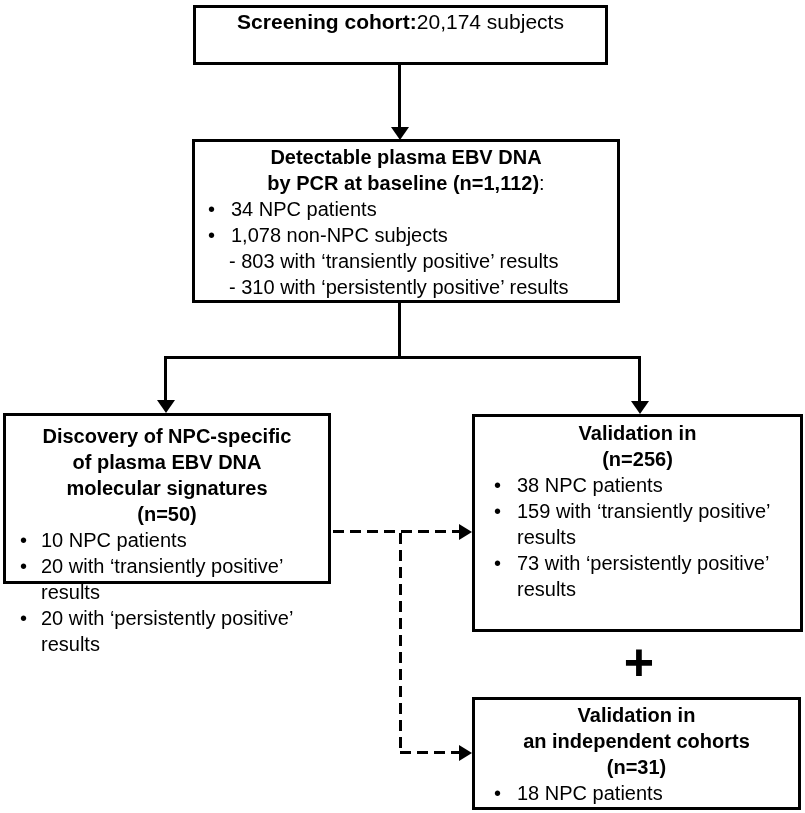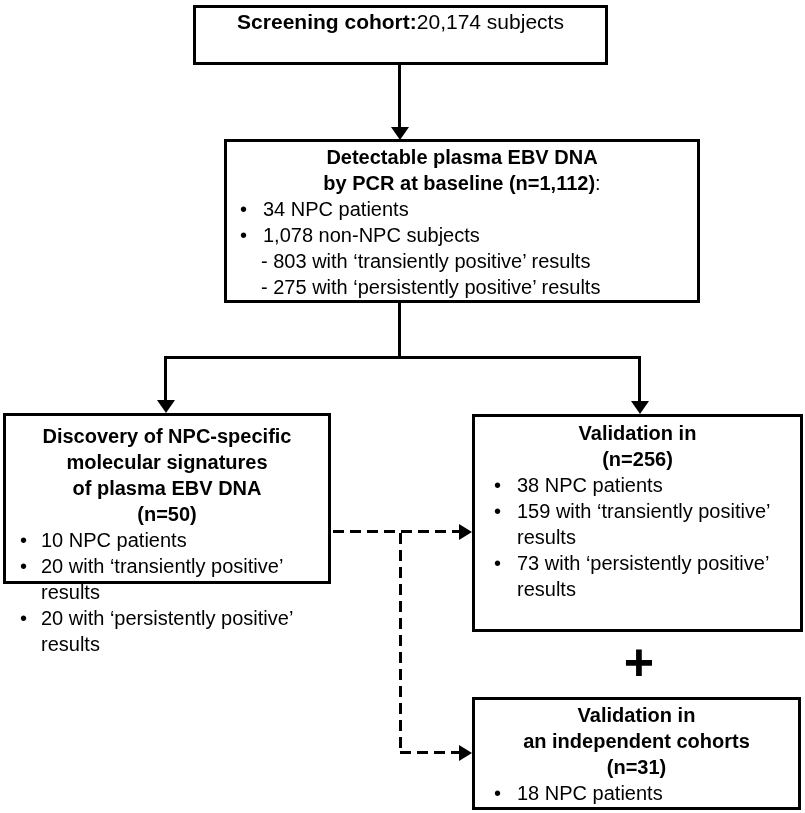--- a/index.html
+++ b/index.html
@@ -24,21 +24,21 @@
   .center-line { text-align: center; }
 
   
   .box-screening {
     left: 193px; top: 5px; width: 415px; height: 60px;
     display: flex; justify-content: center;
     font-size: 21px; line-height: 28px;
   }
 
   
-  .box-detectable { left: 192px; top: 139px; width: 476px; height: 164px; padding-top: 2px; margin-left: 32px; }
+  .box-detectable { left: 192px; top: 139px; width: 428px; height: 164px; padding-top: 2px; }
 
   
   .box-discovery { left: 3px; top: 413px; width: 328px; height: 171px; padding-top: 7px; }
 
   
   .box-val-screen { left: 472px; top: 414px; width: 331px; height: 218px; padding-top: 3px; }
 
   
   .box-val-indep { left: 472px; top: 697px; width: 329px; height: 113px; padding-top: 2px; }
 
@@ -102,35 +102,35 @@
     <div class="bullet-list">
       <div class="bullet-row">
         <span class="bullet-mark">•</span>
         <span class="bullet-text">34 NPC patients</span>
       </div>
       <div class="bullet-row">
         <span class="bullet-mark">•</span>
         <span class="bullet-text">1,078 non-NPC subjects</span>
       </div>
       <div class="sub-row">- 803 with ‘transiently positive’ results</div>
-      <div class="sub-row">- 275 with ‘persistently positive’ results</div>
+      <div class="sub-row">- 310 with ‘persistently positive’ results</div>
     </div>
   </div>
 
   <div class="vline" style="left:398px; top:303px; width:3px; height:56px;"></div>
   <div class="hline" style="left:164px; top:356px; width:477px; height:3px;"></div>
   <div class="vline" style="left:164px; top:356px; width:3px; height:45px;"></div>
   <div class="arrow-down" style="left:157px; top:400px;"></div>
   <div class="vline" style="left:638px; top:356px; width:3px; height:46px;"></div>
   <div class="arrow-down" style="left:631px; top:401px;"></div>
 
   <div class="box box-discovery">
     <div class="title-line">Discovery of NPC-specific</div>
+    <div class="title-line">of plasma EBV DNA</div>
     <div class="title-line">molecular signatures</div>
-    <div class="title-line">of plasma EBV DNA</div>
     <div class="title-line">(n=50)</div>
     <div class="bullet-list-mid">
       <div class="bullet-row">
         <span class="bullet-mark-sm">•</span>
         <span class="bullet-text narrow">10 NPC patients</span>
       </div>
       <div class="bullet-row">
         <span class="bullet-mark-sm">•</span>
         <span class="bullet-text narrow">20 with ‘transiently positive’ results</span>
       </div>

